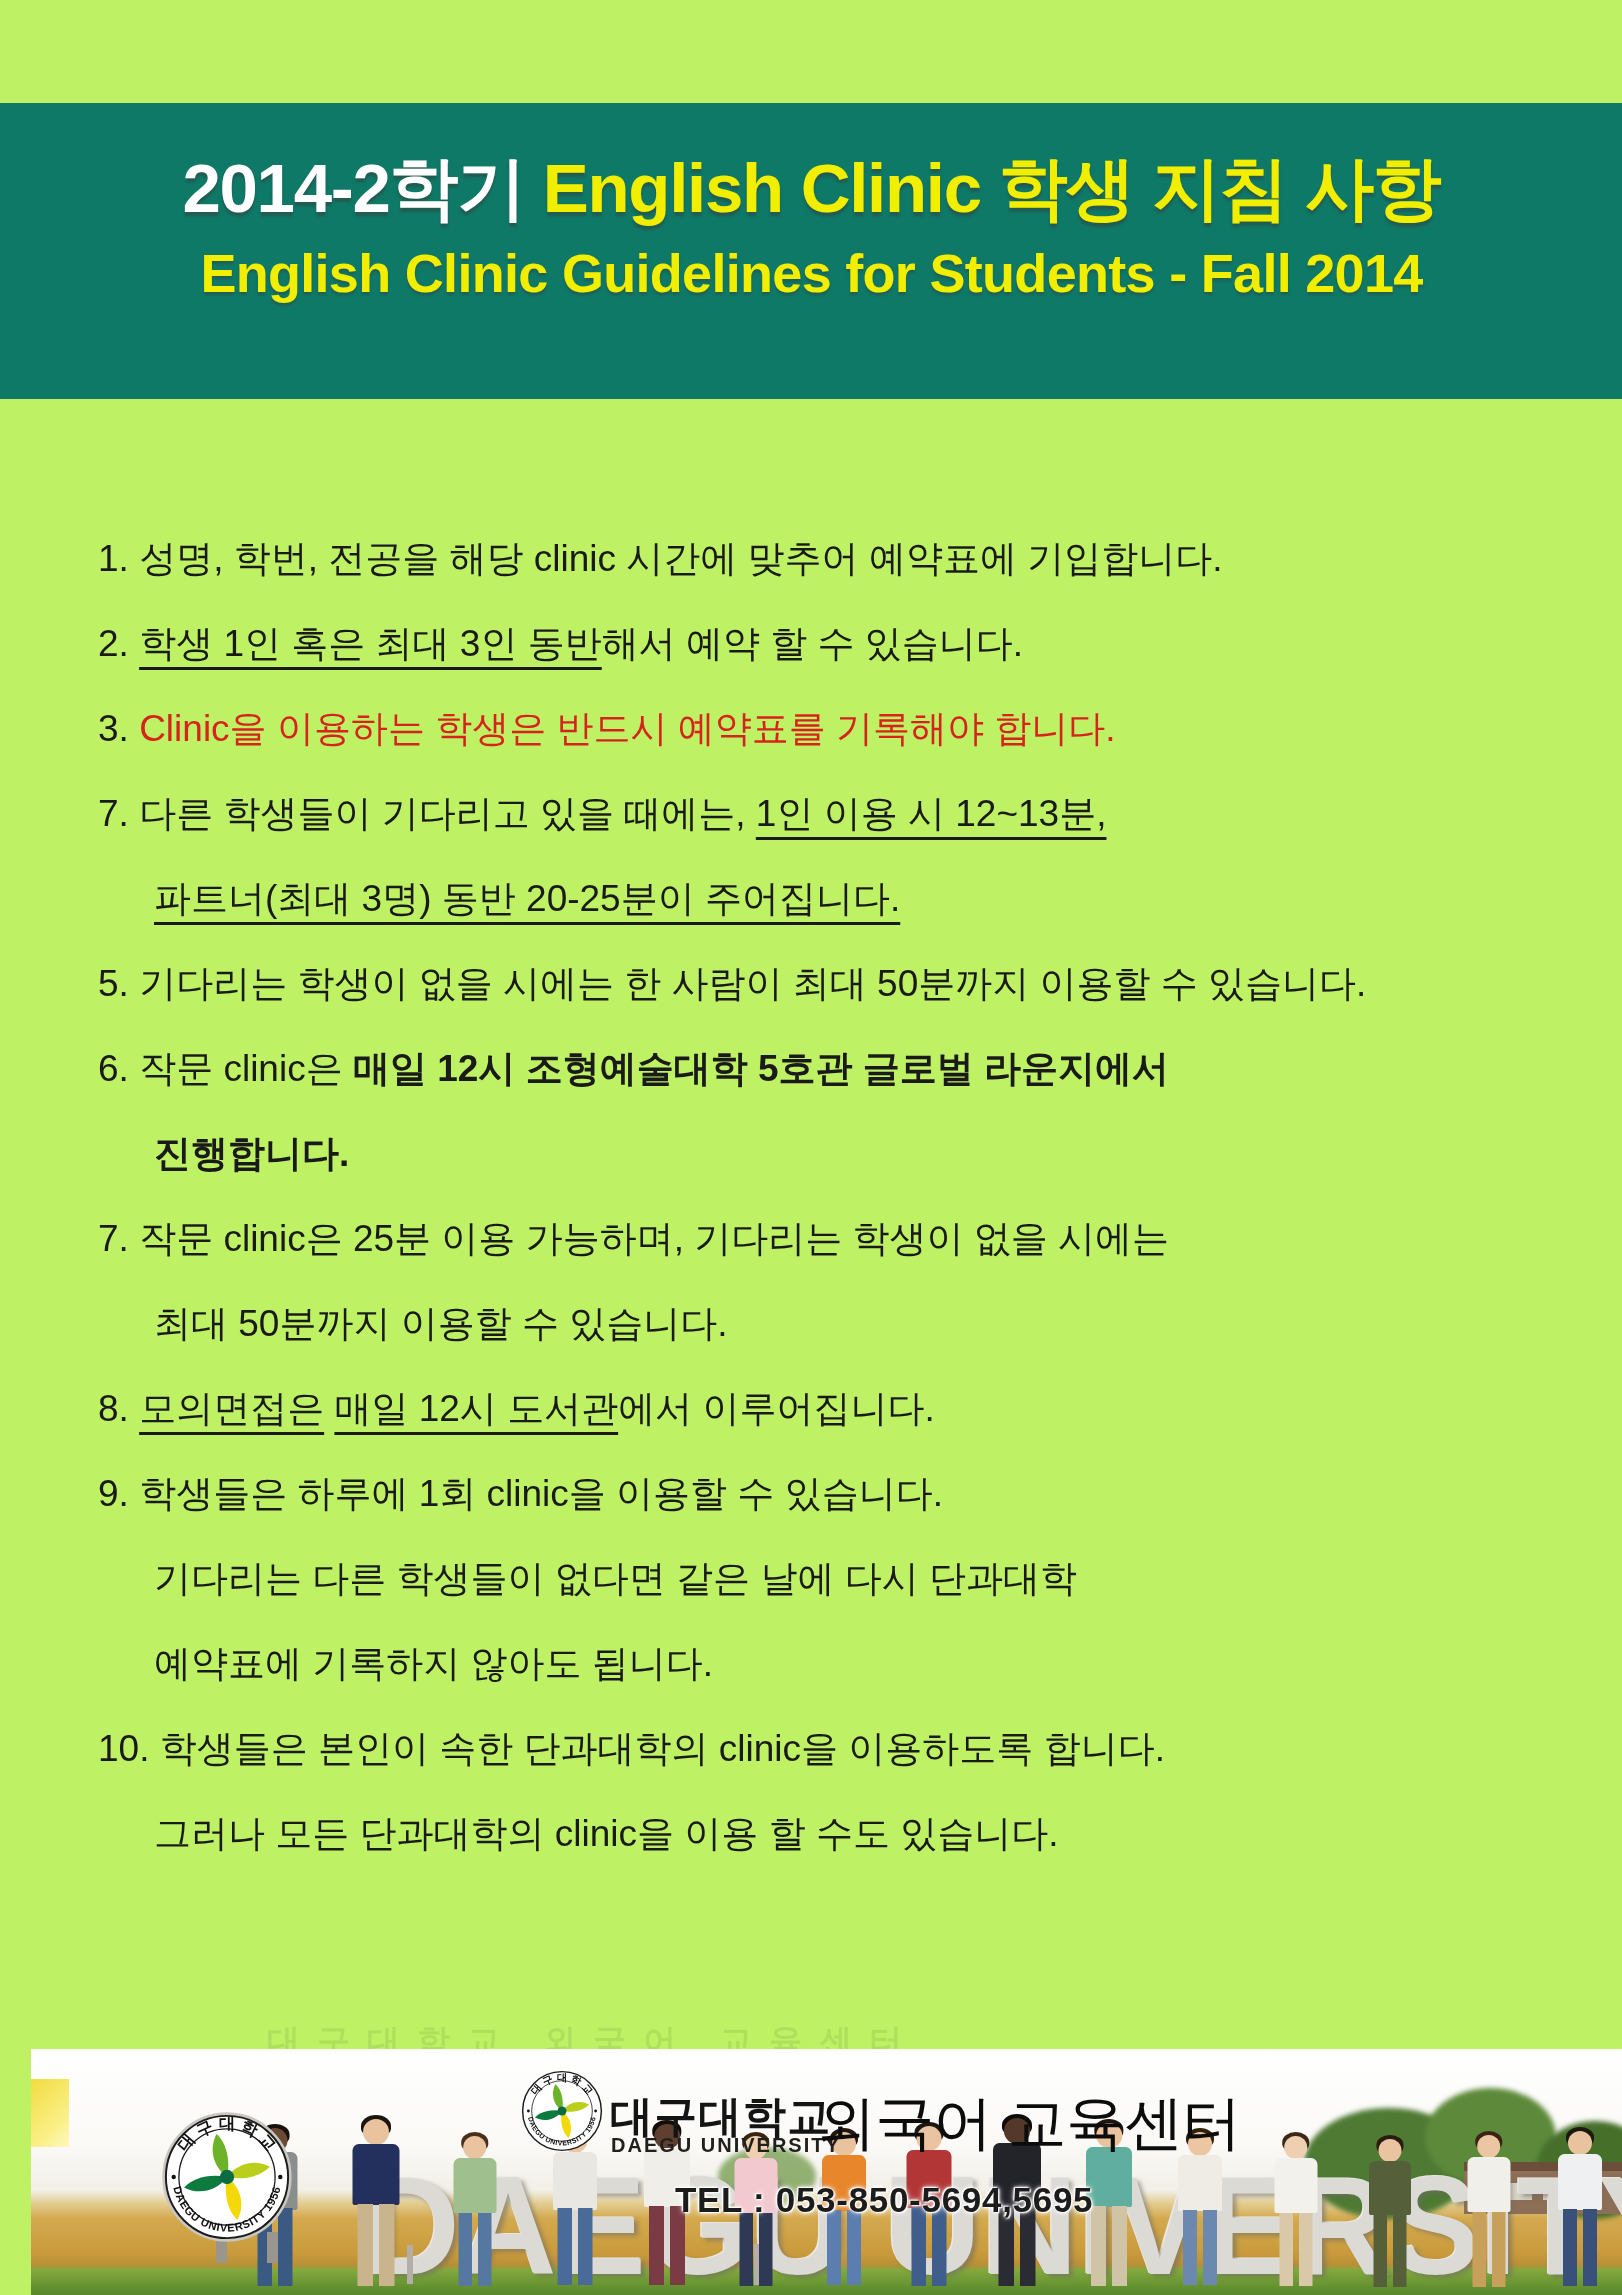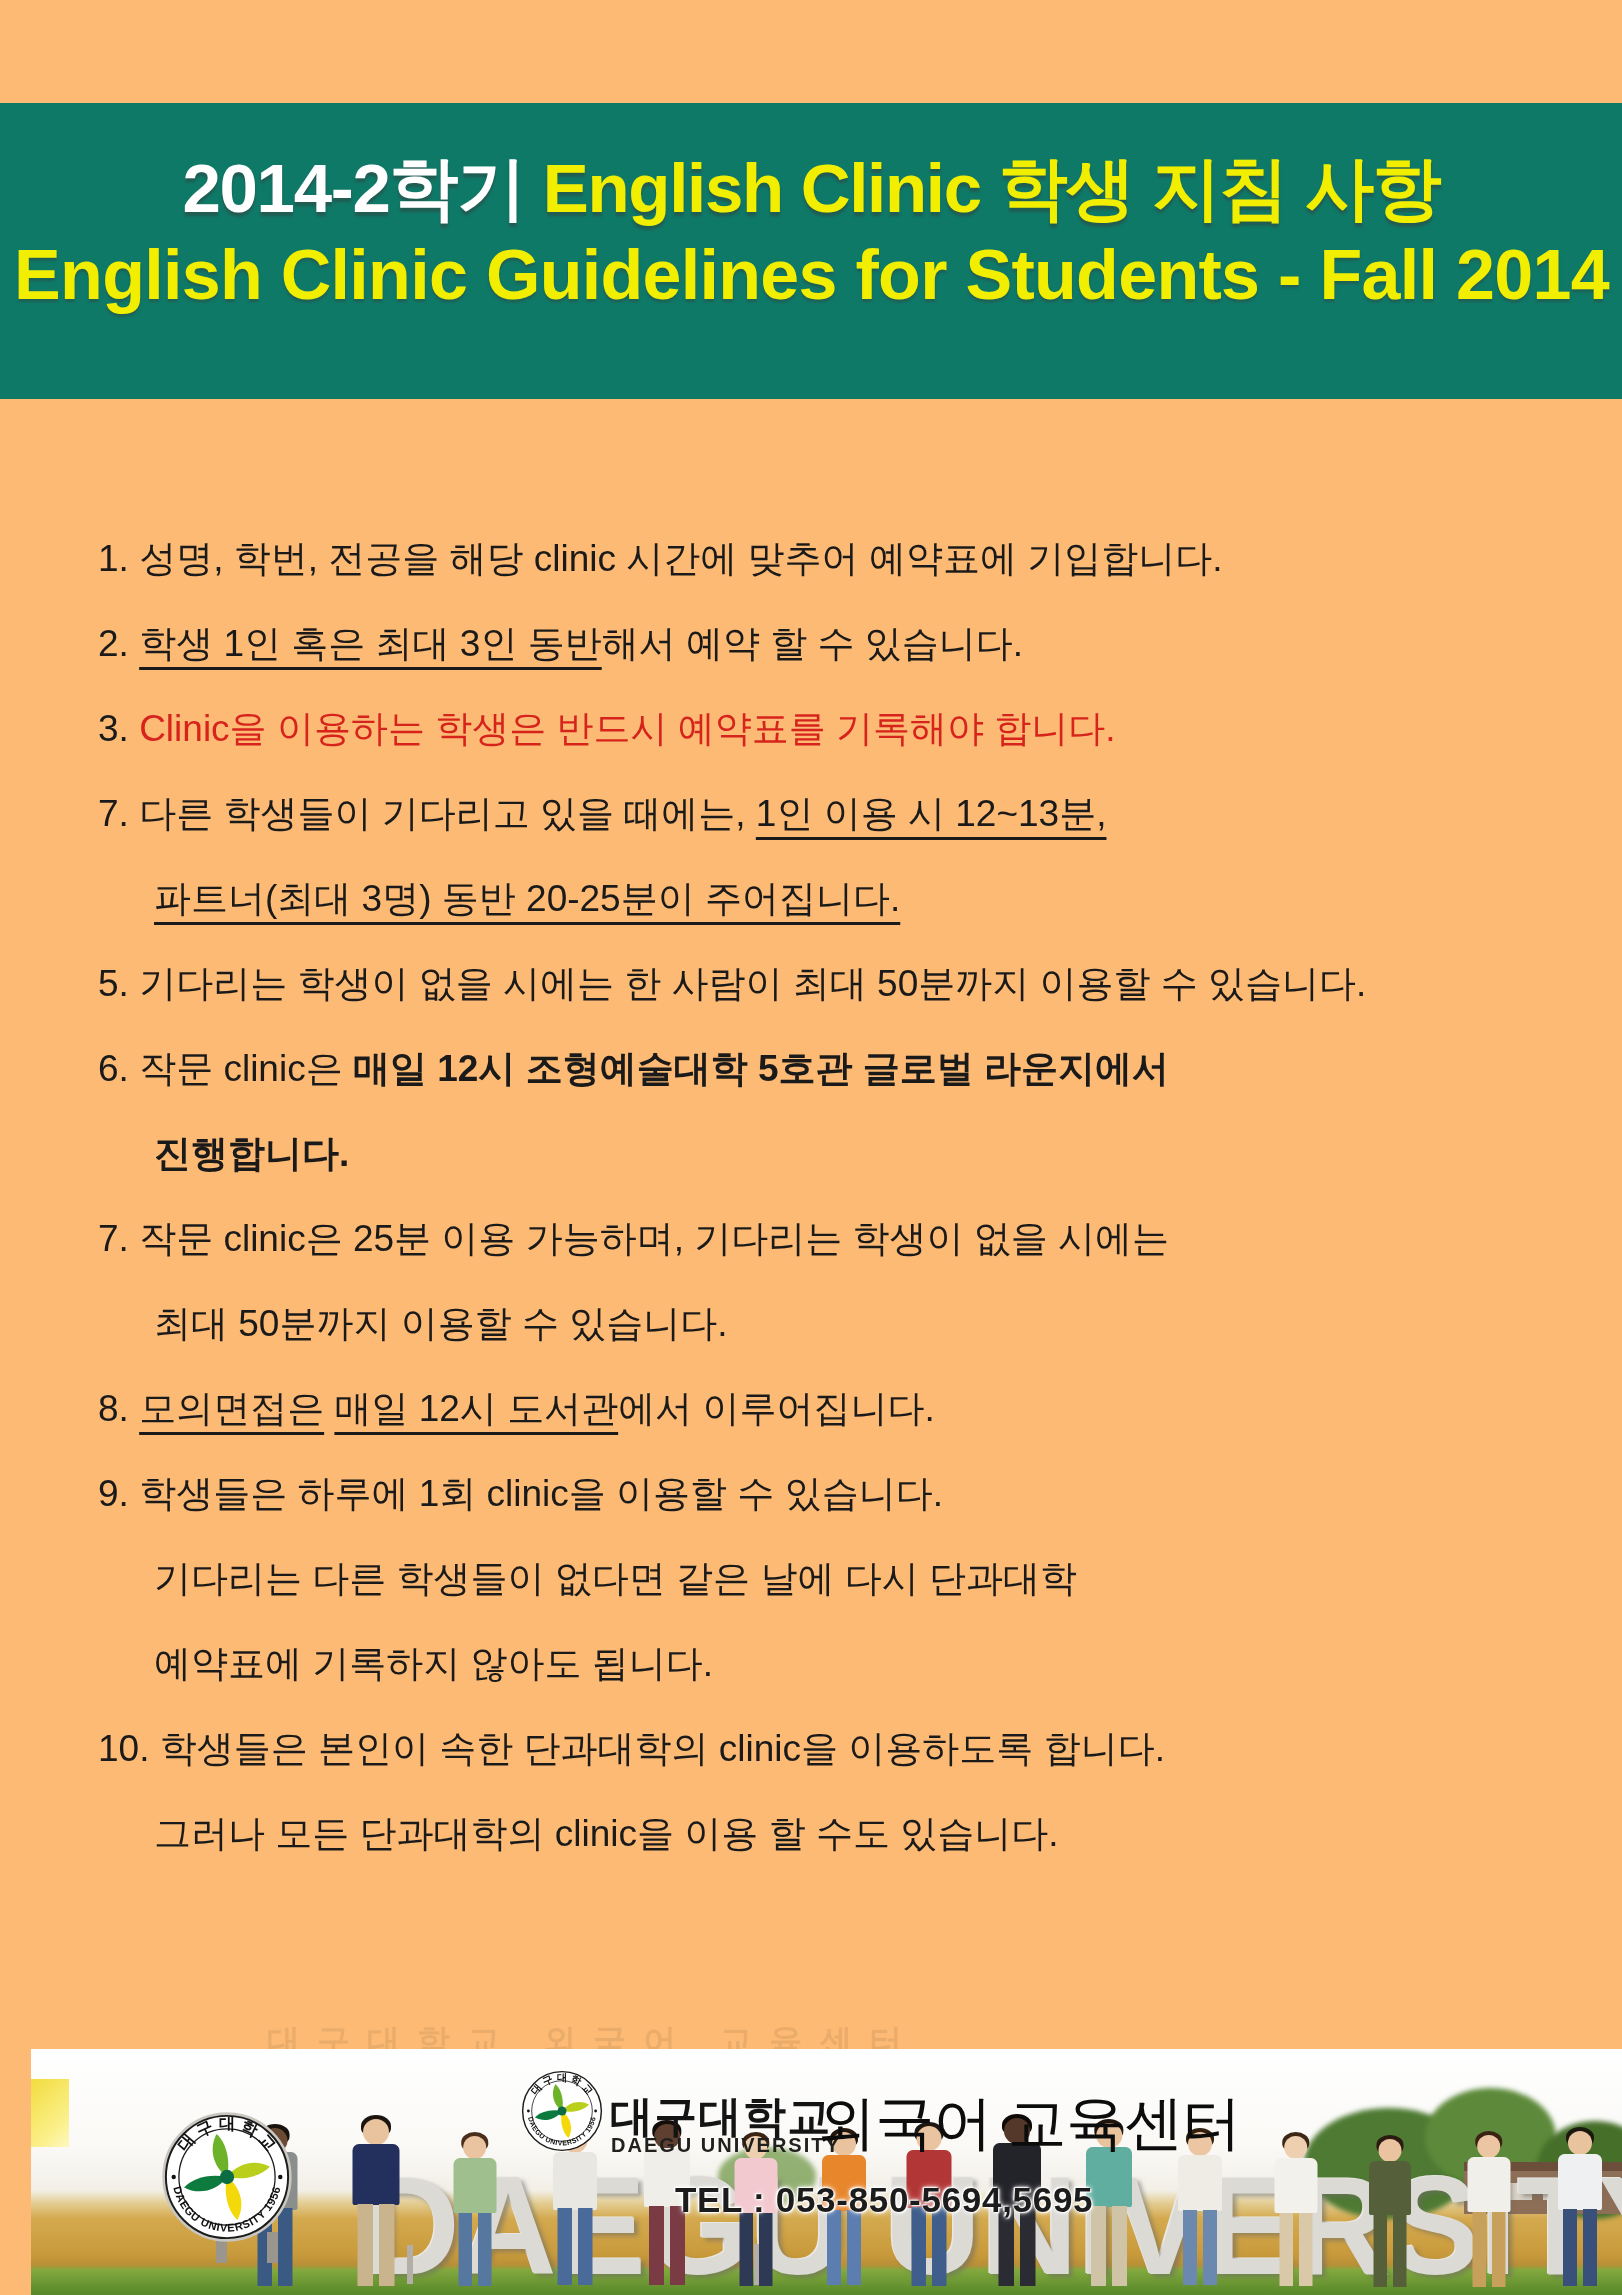--- a/index.html
+++ b/index.html
@@ -1,42 +1,42 @@
 <!DOCTYPE html>
 <html style="font-size:10.5px"><head>
 <meta charset="utf-8">
 <style>
   html,body{margin:0;padding:0;background:#888;}
   *{box-sizing:border-box;}
   .page{
     position:relative;
     width:1623px;height:2295px;
-    background:#fdba74;
+    background:#bef264;
     overflow:hidden;
     font-family:"Liberation Sans","DejaVu Sans",sans-serif;
     color:#1a1a1a;
     margin:0 auto;
   }
   
   .banner{
     position:absolute;left:0;top:103px;width:1623px;height:296px;
     background:#0f7968;
     text-align:center;
   }
   .title1{
     margin-top:47px;
     font-size:69px;font-weight:700;letter-spacing:-1.3px;
     line-height:1.12;white-space:nowrap;
     text-shadow:0 3.9px 2.6px rgba(55,55,55,.45);
   }
   .title1 .t-white{color:#ffffff;}
   .title1 .t-yellow{color:#f1ee00;}
   .title2{
-    margin-top:8px;
-    font-size:70px;font-weight:700;letter-spacing:-0.7px;
+    margin-top:15px;
+    font-size:54px;font-weight:700;letter-spacing:-0.7px;
     color:#f1ee00;white-space:nowrap;
     text-shadow:0 3.3px 2.6px rgba(55,55,55,.38);
   }
   
   .guidelines{
     position:absolute;left:98px;top:516px;width:1498px;
   }
   .gl-line{
     font-size:37px;line-height:85px;
     white-space:nowrap;font-weight:400;

